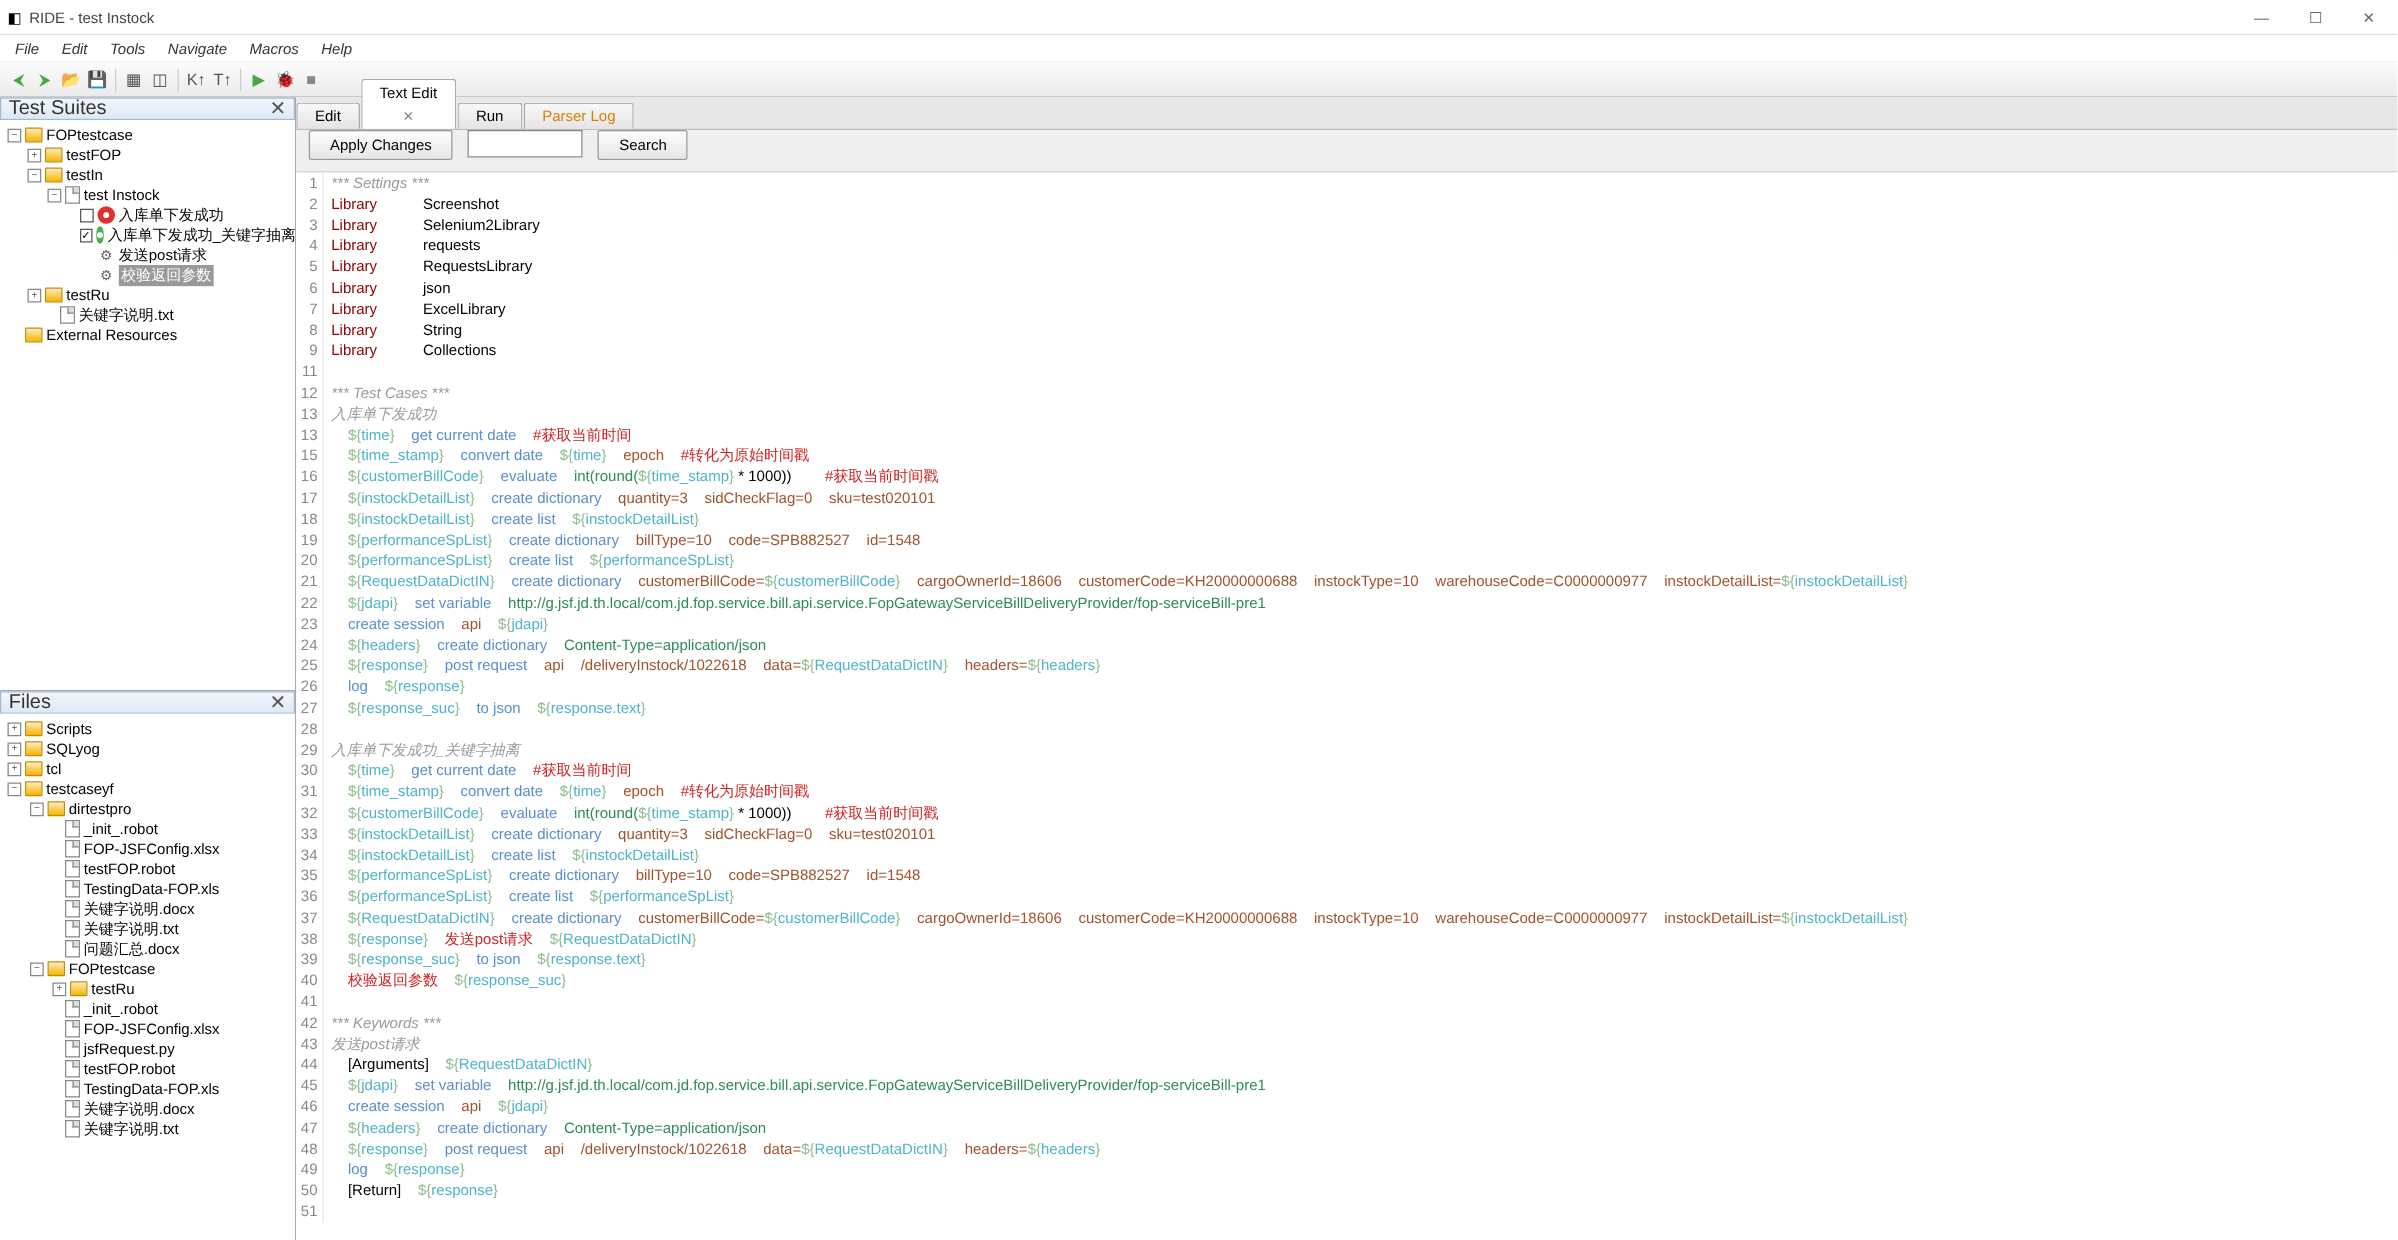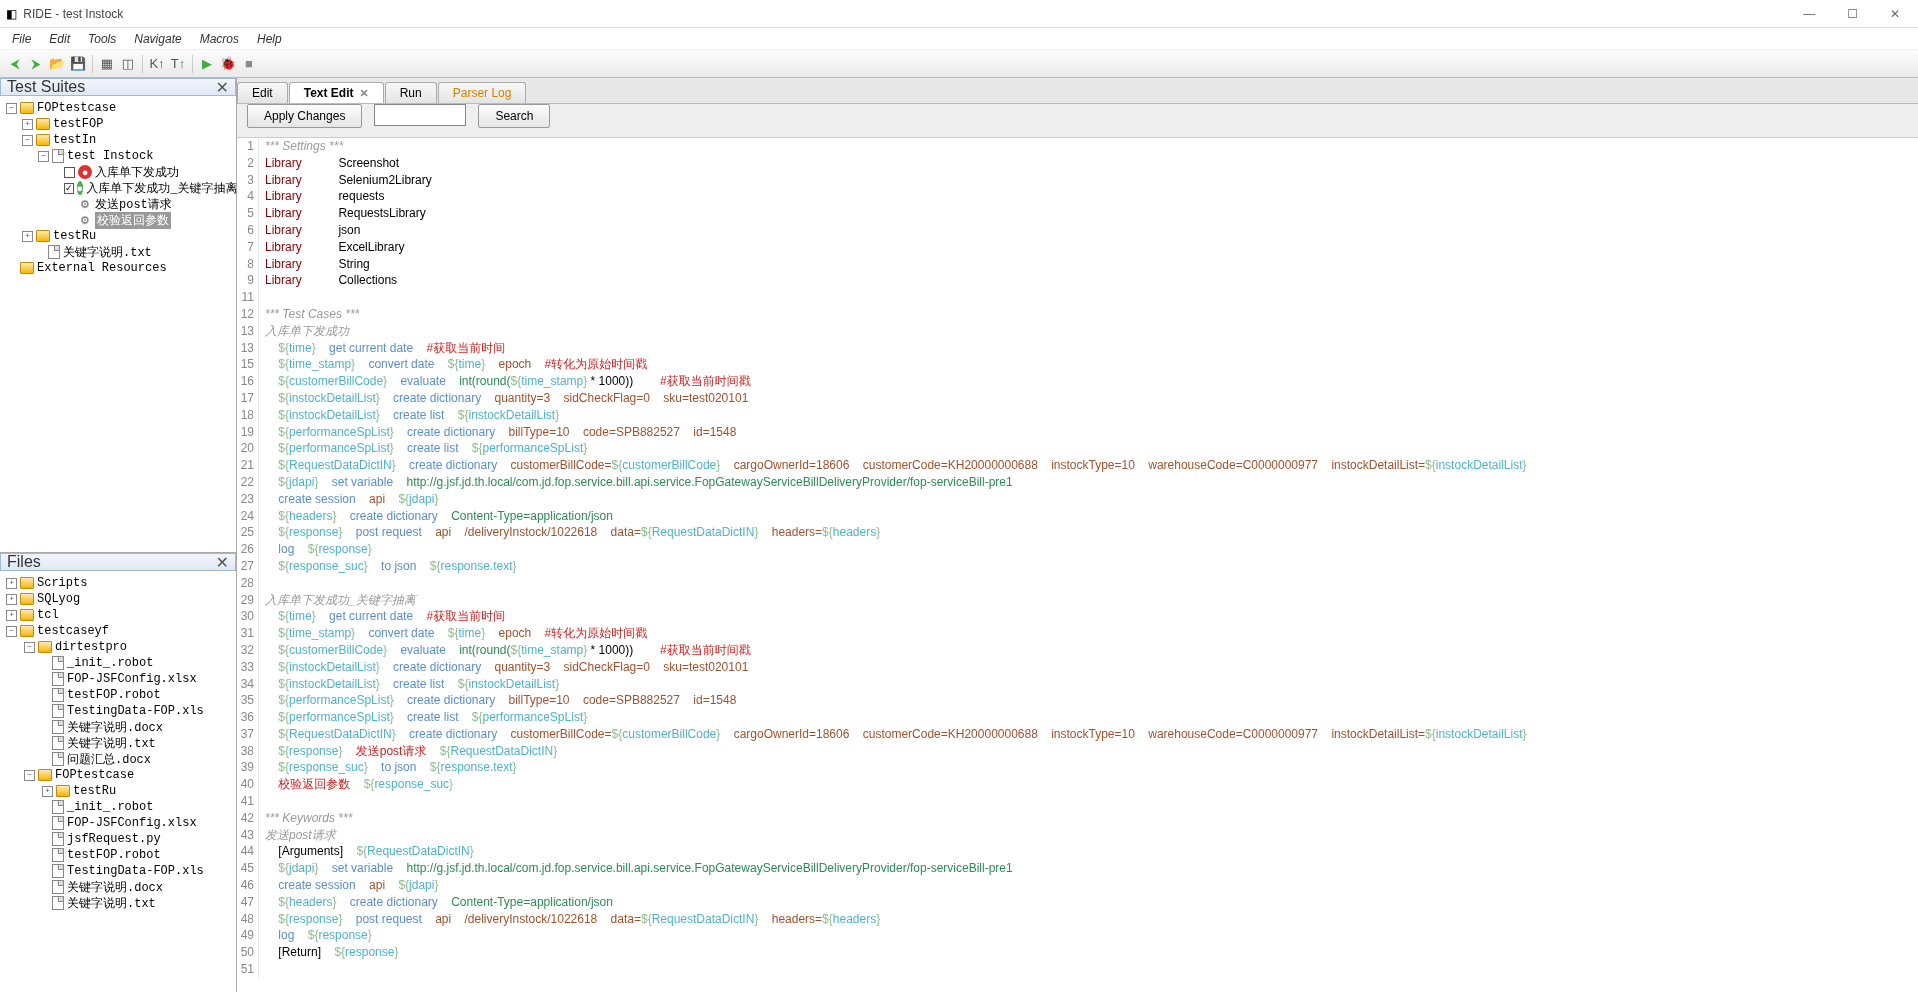--- a/index.html
+++ b/index.html
@@ -23,28 +23,28 @@
 .tree-toggle { width: 11px; height: 11px; border: 1px solid #888; display: inline-flex; align-items: center; justify-content: center; font-size: 8px; color: #555; background: #fff; line-height: 1; }
 .tree-spacer { width: 11px; display: inline-block; }
 .folder-icon { width: 14px; height: 12px; display: inline-block; background: linear-gradient(#fceabb,#f8b500); border: 1px solid #c08c00; border-radius: 1px; }
 .file-icon { width: 12px; height: 14px; display: inline-block; background: #fff; border: 1px solid #888; position: relative; }
 .file-icon::after { content: ""; position: absolute; top: 0; right: 0; width: 4px; height: 4px; background: #ddd; border-left: 1px solid #888; border-bottom: 1px solid #888; }
 .checkbox { width: 11px; height: 11px; border: 1px solid #555; display: inline-flex; align-items: center; justify-content: center; font-size: 9px; color: #000; background: #fff; }
 .action-icon { width: 14px; height: 14px; display: inline-flex; align-items: center; justify-content: center; font-size: 11px; border-radius: 50%; }
 .action-red { background: #e03030; color: #fff; }
 .action-green { background: #4caf50; color: #fff; }
 .action-gear { color: #666; }
-.tree-label { color: #000; font-family: Liberation Mono, monospace; }
+.tree-label { color: #000; }
 .tree-label.selected { background: #999; color: #fff; outline: 1px dotted #fff; padding: 0 2px; }
 .files-pane { height: 440px; border-top: 1px solid #aaa; display: flex; flex-direction: column; }
 .files-tree { flex: 1; overflow-y: auto; background: #fff; padding: 4px 2px; }
 .right-pane { flex: 1; display: flex; flex-direction: column; background: #f5f5f5; }
 .tabs-row { height: 26px; background: #e8e8e8; border-bottom: 1px solid #bbb; display: flex; align-items: flex-end; padding-top: 4px; }
 .tab { padding: 3px 14px; background: linear-gradient(#f8f8f8,#e4e4e4); border: 1px solid #aaa; border-bottom: none; margin-right: 1px; border-radius: 3px 3px 0 0; font-size: 12px; display: flex; align-items: center; gap: 6px; }
-.tab.active { background: #fff; font-weight: bold; }
+.tab.active { background: #fff; font-weight: normal; flex-direction: column; }
 .tab.parser { color: #d98000; }
 .tab-close { color: #888; font-size: 11px; }
 .actions-row { height: 34px; background: #efefef; border-bottom: 1px solid #ccc; display: flex; align-items: flex-start; gap: 12px; padding: 0 10px; }
 .btn { padding: 4px 16px; background: linear-gradient(#fdfdfd,#e5e5e5); border: 1px solid #999; border-radius: 2px; font-size: 12px; }
 .search-input { width: 92px; height: 22px; border: 1px solid #888; background: #fff; }
 .editor { flex: 1; background: #fff; overflow: auto; font-family: "Courier New", monospace; font-size: 12px; line-height: 1.4; }
 .editor-line { display: flex; white-space: pre; }
 .ln { width: 22px; text-align: right; color: #888; padding-right: 4px; flex-shrink: 0; user-select: none; border-right: 1px solid #e8e8e8; }
 .code { padding-left: 6px; }
 .c-gray { color: #999; font-style: italic; }

